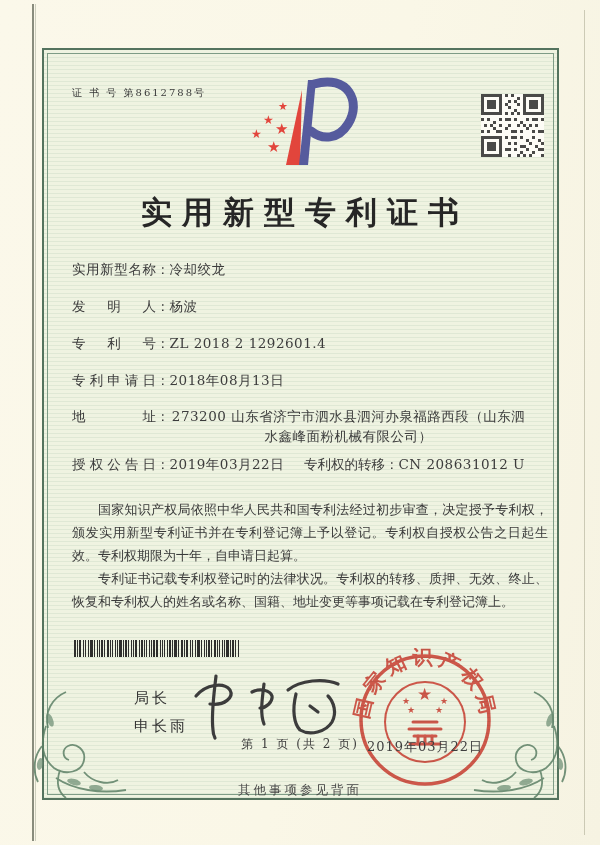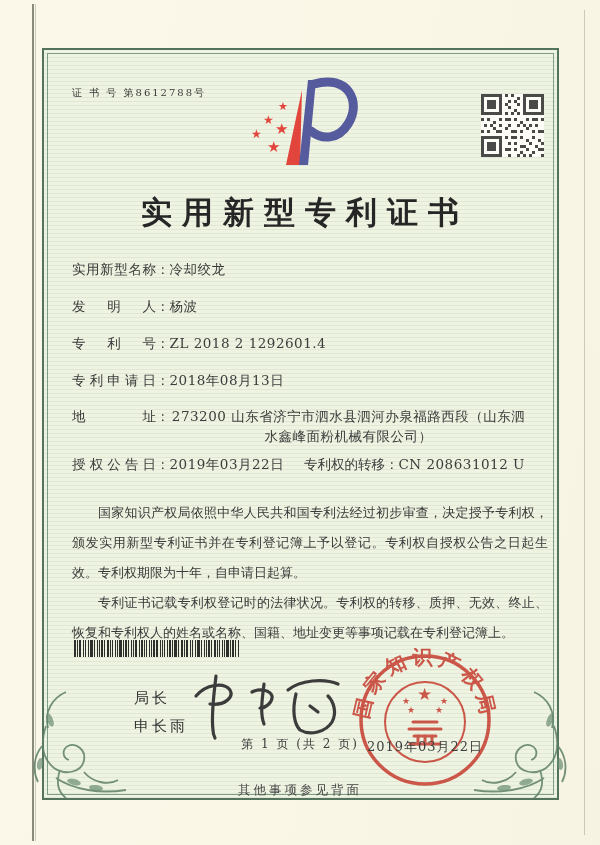--- a/index.html
+++ b/index.html
@@ -56,21 +56,21 @@
   }
   .field-colon{display:inline-block;vertical-align:top;}
   .field-value{display:inline-block;vertical-align:top;letter-spacing:.5px;}
   .field-row.address{white-space:normal;line-height:20px;margin-bottom:7px;}
   .field-row.address .field-value{width:358px;text-align:center;}
   .grant-row{position:relative;height:23px;line-height:23px;white-space:nowrap;}
   .grant-pair2{position:absolute;left:232px;top:0;}
 
   .body-text{
     position:absolute;left:72px;right:52px;top:498px;
-    font-size:13px;line-height:30px;color:#3a3a3a;text-align:justify;
+    font-size:13px;line-height:23px;color:#3a3a3a;text-align:justify;
   }
   .body-text p{margin:0;text-indent:2em;}
 
   .barcode{position:absolute;left:74px;top:640px;width:166px;height:17px;}
 
   .signer{position:absolute;left:86px;top:689px;font-size:15px;color:#333;letter-spacing:3px;margin-left:48px;}
   .signer .name{margin-top:9px;}
 
   .signature{position:absolute;left:180px;top:666px;width:170px;height:80px;}
 

